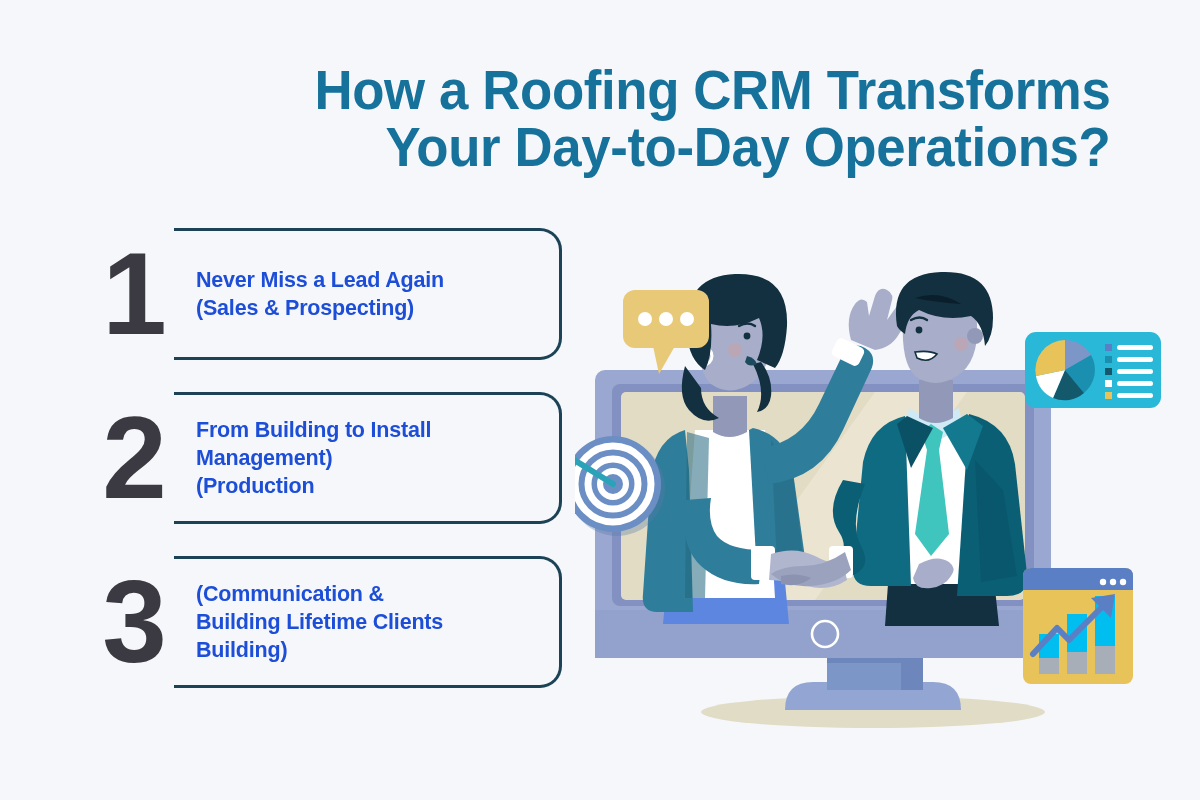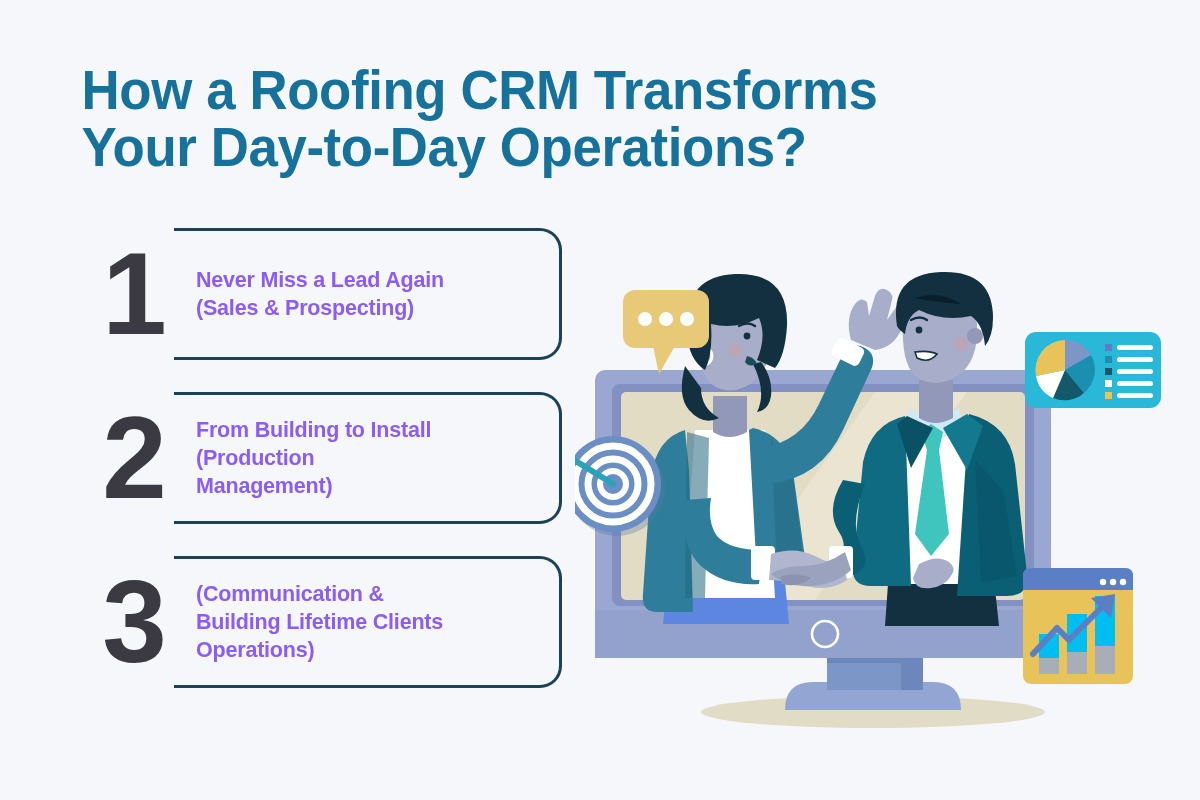--- a/index.html
+++ b/index.html
@@ -6,22 +6,22 @@
   body{
     width:1200px;height:800px;overflow:hidden;
     background:#f6f7fa;
     font-family:"Liberation Sans", sans-serif;
     position:relative;
   }
   #stage{position:absolute;inset:0;width:1200px;height:800px;}
 
   
   .title-block{
-    position:absolute;left:60px;top:62px;width:1080px;
-    text-align:left;
+    position:absolute;left:52px;top:62px;width:1080px;
+    text-align:right;
   }
   .title-line{
     color:#16729b;
     font-family:"Liberation Sans Narrow","Liberation Sans",sans-serif;
     font-weight:bold;
     font-size:55px;
     line-height:57px;
     letter-spacing:-0.4px;
     transform:scaleX(0.96);
     white-space:nowrap;
@@ -43,21 +43,21 @@
   .item-box{
     position:relative;flex:1 1 auto;
     border:3px solid #1c4255;
     border-left:none;
     border-radius:0 22px 22px 0;
     padding:16px 18px 16px 22px;
     display:flex;flex-direction:column;justify-content:center;
     box-sizing:border-box;
   }
   .item-text{
-    color:#8b5cf6;
+    color:#1d4ed8;
     font-size:21.5px;
     font-weight:bold;
     line-height:28px;
     letter-spacing:-0.2px;
   }
   .item-1 .item-box{min-height:132px;}
   .item-2 .item-box{min-height:132px;}
   .item-3 .item-box{min-height:132px;}
   .item-gap{height:32px;}
 
@@ -84,33 +84,33 @@
         <div class="item-text">(Sales &amp; Prospecting)</div>
       </div>
     </div>
 
     <div class="item-gap"></div>
 
     <div class="item item-2">
       <div class="item-num">2</div>
       <div class="item-box">
         <div class="item-text">From Building to Install</div>
+        <div class="item-text">Management)</div>
         <div class="item-text">(Production</div>
-        <div class="item-text">Management)</div>
       </div>
     </div>
 
     <div class="item-gap"></div>
 
     <div class="item item-3">
       <div class="item-num">3</div>
       <div class="item-box">
         <div class="item-text">(Communication &amp;</div>
         <div class="item-text">Building Lifetime Clients</div>
-        <div class="item-text">Operations)</div>
+        <div class="item-text">Building)</div>
       </div>
     </div>
 
   </div>
 
   <div class="illo">
     <svg width="600" height="470" viewBox="0 0 600 470" xmlns="http://www.w3.org/2000/svg">
 
       <ellipse cx="298" cy="442" rx="172" ry="16" fill="#e0dcc6"></ellipse>
 

